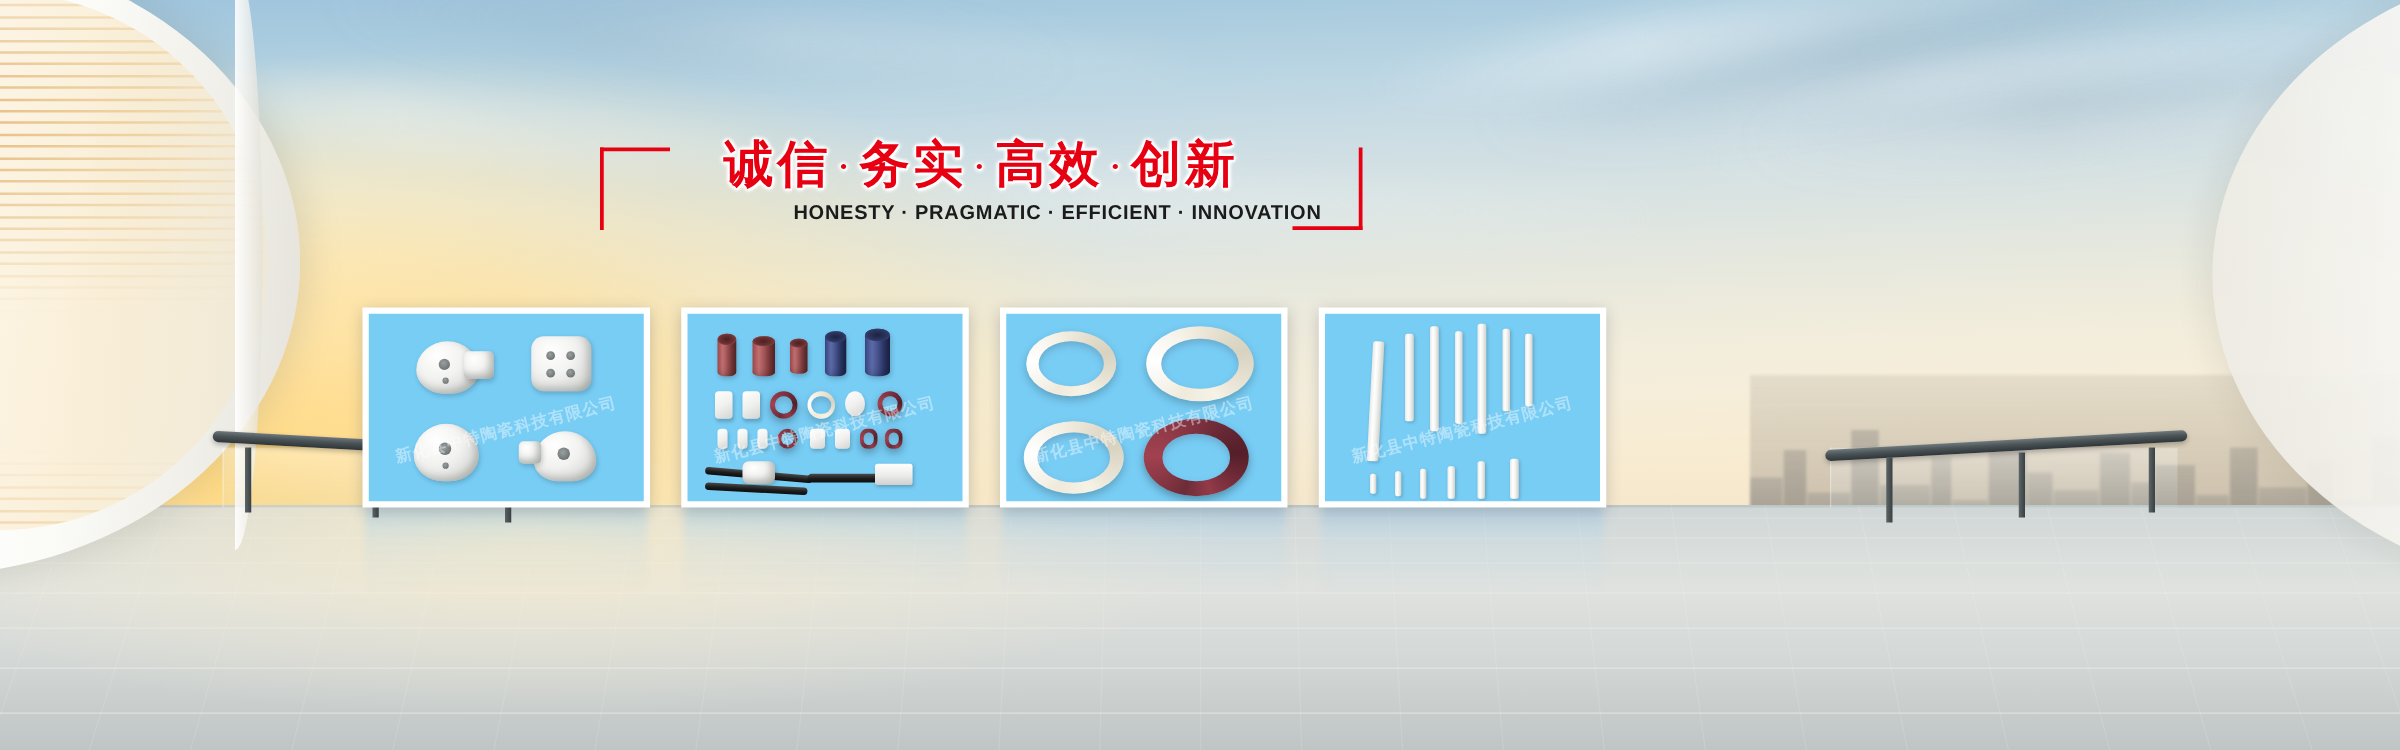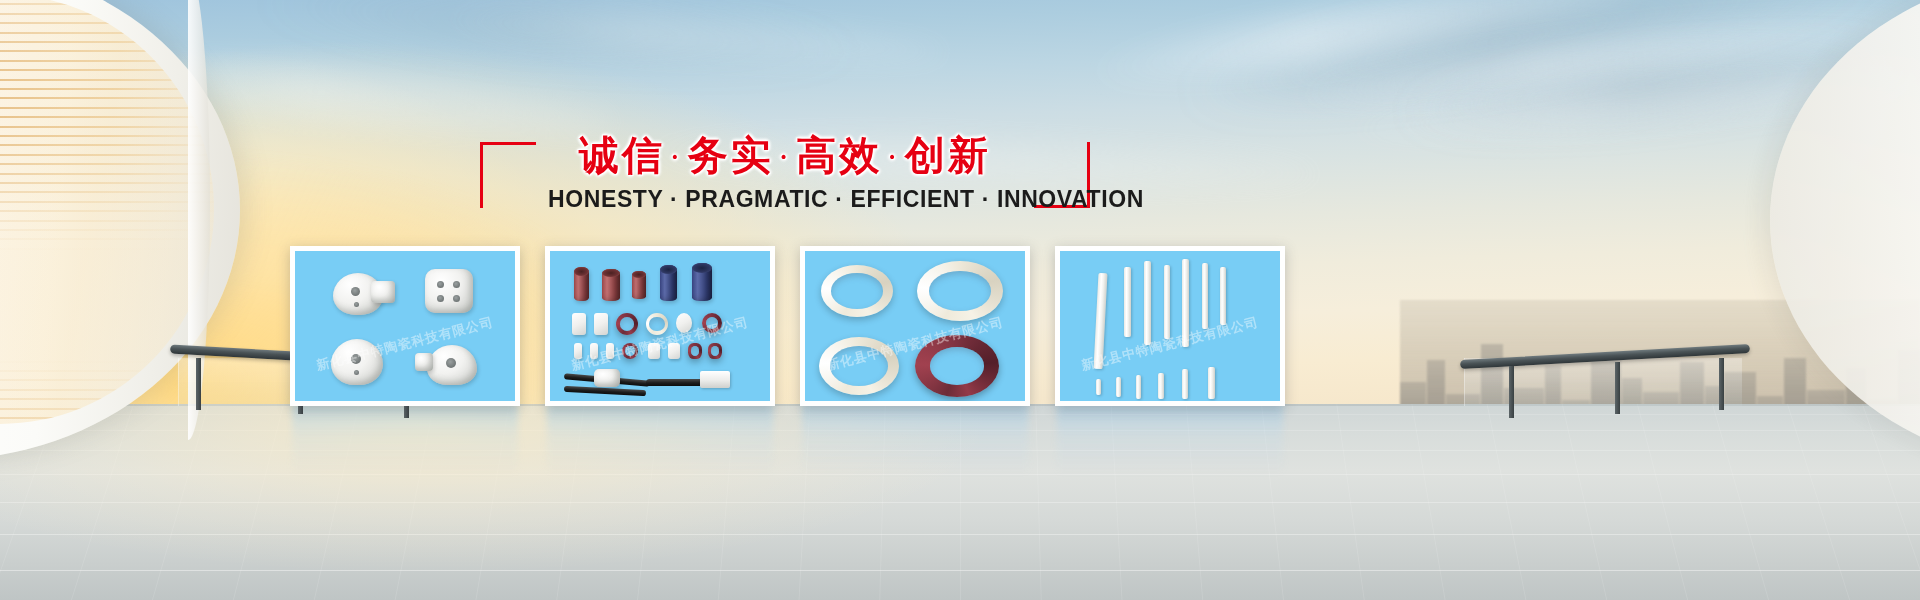--- a/index.html
+++ b/index.html
@@ -138,21 +138,21 @@
     background:linear-gradient(90deg,#5c6568,#394042);
   }
   .glassrail {
     position:absolute; top:358px; height:48px;
     background:linear-gradient(180deg, rgba(255,255,255,.32), rgba(200,215,220,.14));
     border-left:1px solid rgba(255,255,255,.35);
   }
 
   
   .slogan-block {
-    position:absolute; left:480px; top:104px; width:610px; height:90px;margin-top:24px;
+    position:absolute; left:480px; top:104px; width:610px; height:90px;
   }
   .bracket {
     position:absolute; border:3px solid #e60012;
   }
   .br-tl { left:0;   top:14px;  width:56px; height:66px; border-right:none; border-bottom:none; }
   .br-br { right:0;  top:14px;  width:56px; height:66px; border-left:none;  border-top:none; }
 
   .slogan-cn {
     position:absolute; left:0; top:0; width:610px;
     text-align:center;
@@ -166,21 +166,21 @@
        0 0 4px #fff, 2px 0 3px #fff, -2px 0 3px #fff,
        0 2px 3px #fff, 0 -2px 3px #fff,
        1px 1px 0 #fff, -1px -1px 0 #fff;
   }
   .slogan-cn .sep { font-size:22px; vertical-align:4px; margin:0 6px; }
   .slogan-en {
     position:absolute; left:0; top:58px; width:732px;
     text-align:center;
     font-family:"Liberation Sans", sans-serif;
     font-weight:700;
-    font-size:23px;
+    font-size:16px;
     letter-spacing:.6px;
     color:#1b1b1b;
     white-space:nowrap;
   }
 
   
   .right-block { position:absolute; left:1568px; top:52px; width:340px; }
   .rb-title {
     font-family:"DejaVu Sans", sans-serif;
     font-weight:700; font-size:23px; letter-spacing:1px;

